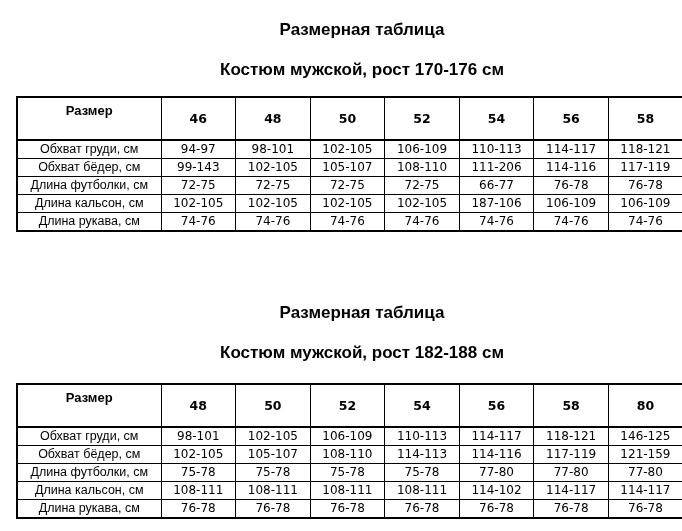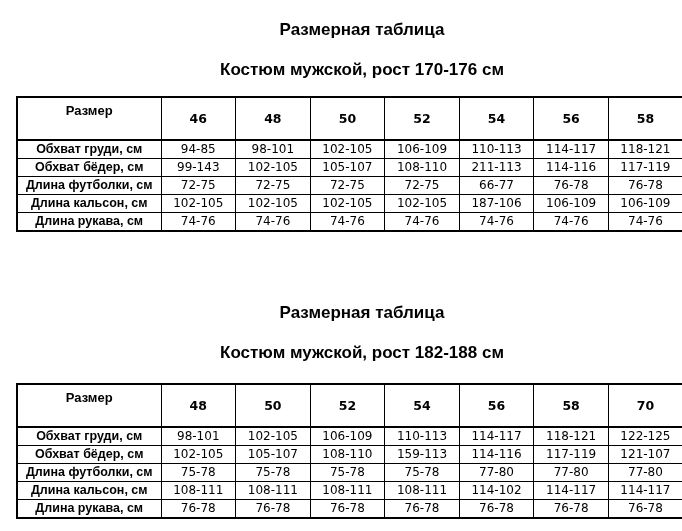--- a/index.html
+++ b/index.html
@@ -69,21 +69,21 @@
     padding-top: 5px;
     font-family: "Liberation Sans", sans-serif;
     font-size: 13px;
   }
   table.size-table thead th.size-cell {
     font-family: "DejaVu Sans", sans-serif;
     font-size: 12.5px;
   }
   table.size-table tbody th.row-label-cell {
     font-family: "Liberation Sans", sans-serif;
-    font-weight: bold;
+    font-weight: normal;
     font-size: 12.5px;
     height: 17px;
     line-height: 17px;
   }
   table.size-table tbody td.value-cell {
     font-weight: normal;
     height: 17px;
     line-height: 17px;
   }
 </style>
@@ -116,35 +116,35 @@
             <th class="size-cell">50</th>
             <th class="size-cell">52</th>
             <th class="size-cell">54</th>
             <th class="size-cell">56</th>
             <th class="size-cell">58</th>
           </tr>
         </thead>
         <tbody>
           <tr>
             <th class="row-label-cell" scope="row">Обхват груди, см</th>
-            <td class="value-cell">94-85</td>
+            <td class="value-cell">94-97</td>
             <td class="value-cell">98-101</td>
             <td class="value-cell">102-105</td>
             <td class="value-cell">106-109</td>
             <td class="value-cell">110-113</td>
             <td class="value-cell">114-117</td>
             <td class="value-cell">118-121</td>
           </tr>
           <tr>
             <th class="row-label-cell" scope="row">Обхват бёдер, см</th>
             <td class="value-cell">99-143</td>
             <td class="value-cell">102-105</td>
             <td class="value-cell">105-107</td>
             <td class="value-cell">108-110</td>
-            <td class="value-cell">211-113</td>
+            <td class="value-cell">111-206</td>
             <td class="value-cell">114-116</td>
             <td class="value-cell">117-119</td>
           </tr>
           <tr>
             <th class="row-label-cell" scope="row">Длина футболки, см</th>
             <td class="value-cell">72-75</td>
             <td class="value-cell">72-75</td>
             <td class="value-cell">72-75</td>
             <td class="value-cell">72-75</td>
             <td class="value-cell">66-77</td>
@@ -193,43 +193,43 @@
         </colgroup>
         <thead>
           <tr>
             <th class="corner-cell">Размер</th>
             <th class="size-cell">48</th>
             <th class="size-cell">50</th>
             <th class="size-cell">52</th>
             <th class="size-cell">54</th>
             <th class="size-cell">56</th>
             <th class="size-cell">58</th>
-            <th class="size-cell">70</th>
+            <th class="size-cell">80</th>
           </tr>
         </thead>
         <tbody>
           <tr>
             <th class="row-label-cell" scope="row">Обхват груди, см</th>
             <td class="value-cell">98-101</td>
             <td class="value-cell">102-105</td>
             <td class="value-cell">106-109</td>
             <td class="value-cell">110-113</td>
             <td class="value-cell">114-117</td>
             <td class="value-cell">118-121</td>
-            <td class="value-cell">122-125</td>
+            <td class="value-cell">146-125</td>
           </tr>
           <tr>
             <th class="row-label-cell" scope="row">Обхват бёдер, см</th>
             <td class="value-cell">102-105</td>
             <td class="value-cell">105-107</td>
             <td class="value-cell">108-110</td>
-            <td class="value-cell">159-113</td>
+            <td class="value-cell">114-113</td>
             <td class="value-cell">114-116</td>
             <td class="value-cell">117-119</td>
-            <td class="value-cell">121-107</td>
+            <td class="value-cell">121-159</td>
           </tr>
           <tr>
             <th class="row-label-cell" scope="row">Длина футболки, см</th>
             <td class="value-cell">75-78</td>
             <td class="value-cell">75-78</td>
             <td class="value-cell">75-78</td>
             <td class="value-cell">75-78</td>
             <td class="value-cell">77-80</td>
             <td class="value-cell">77-80</td>
             <td class="value-cell">77-80</td>

